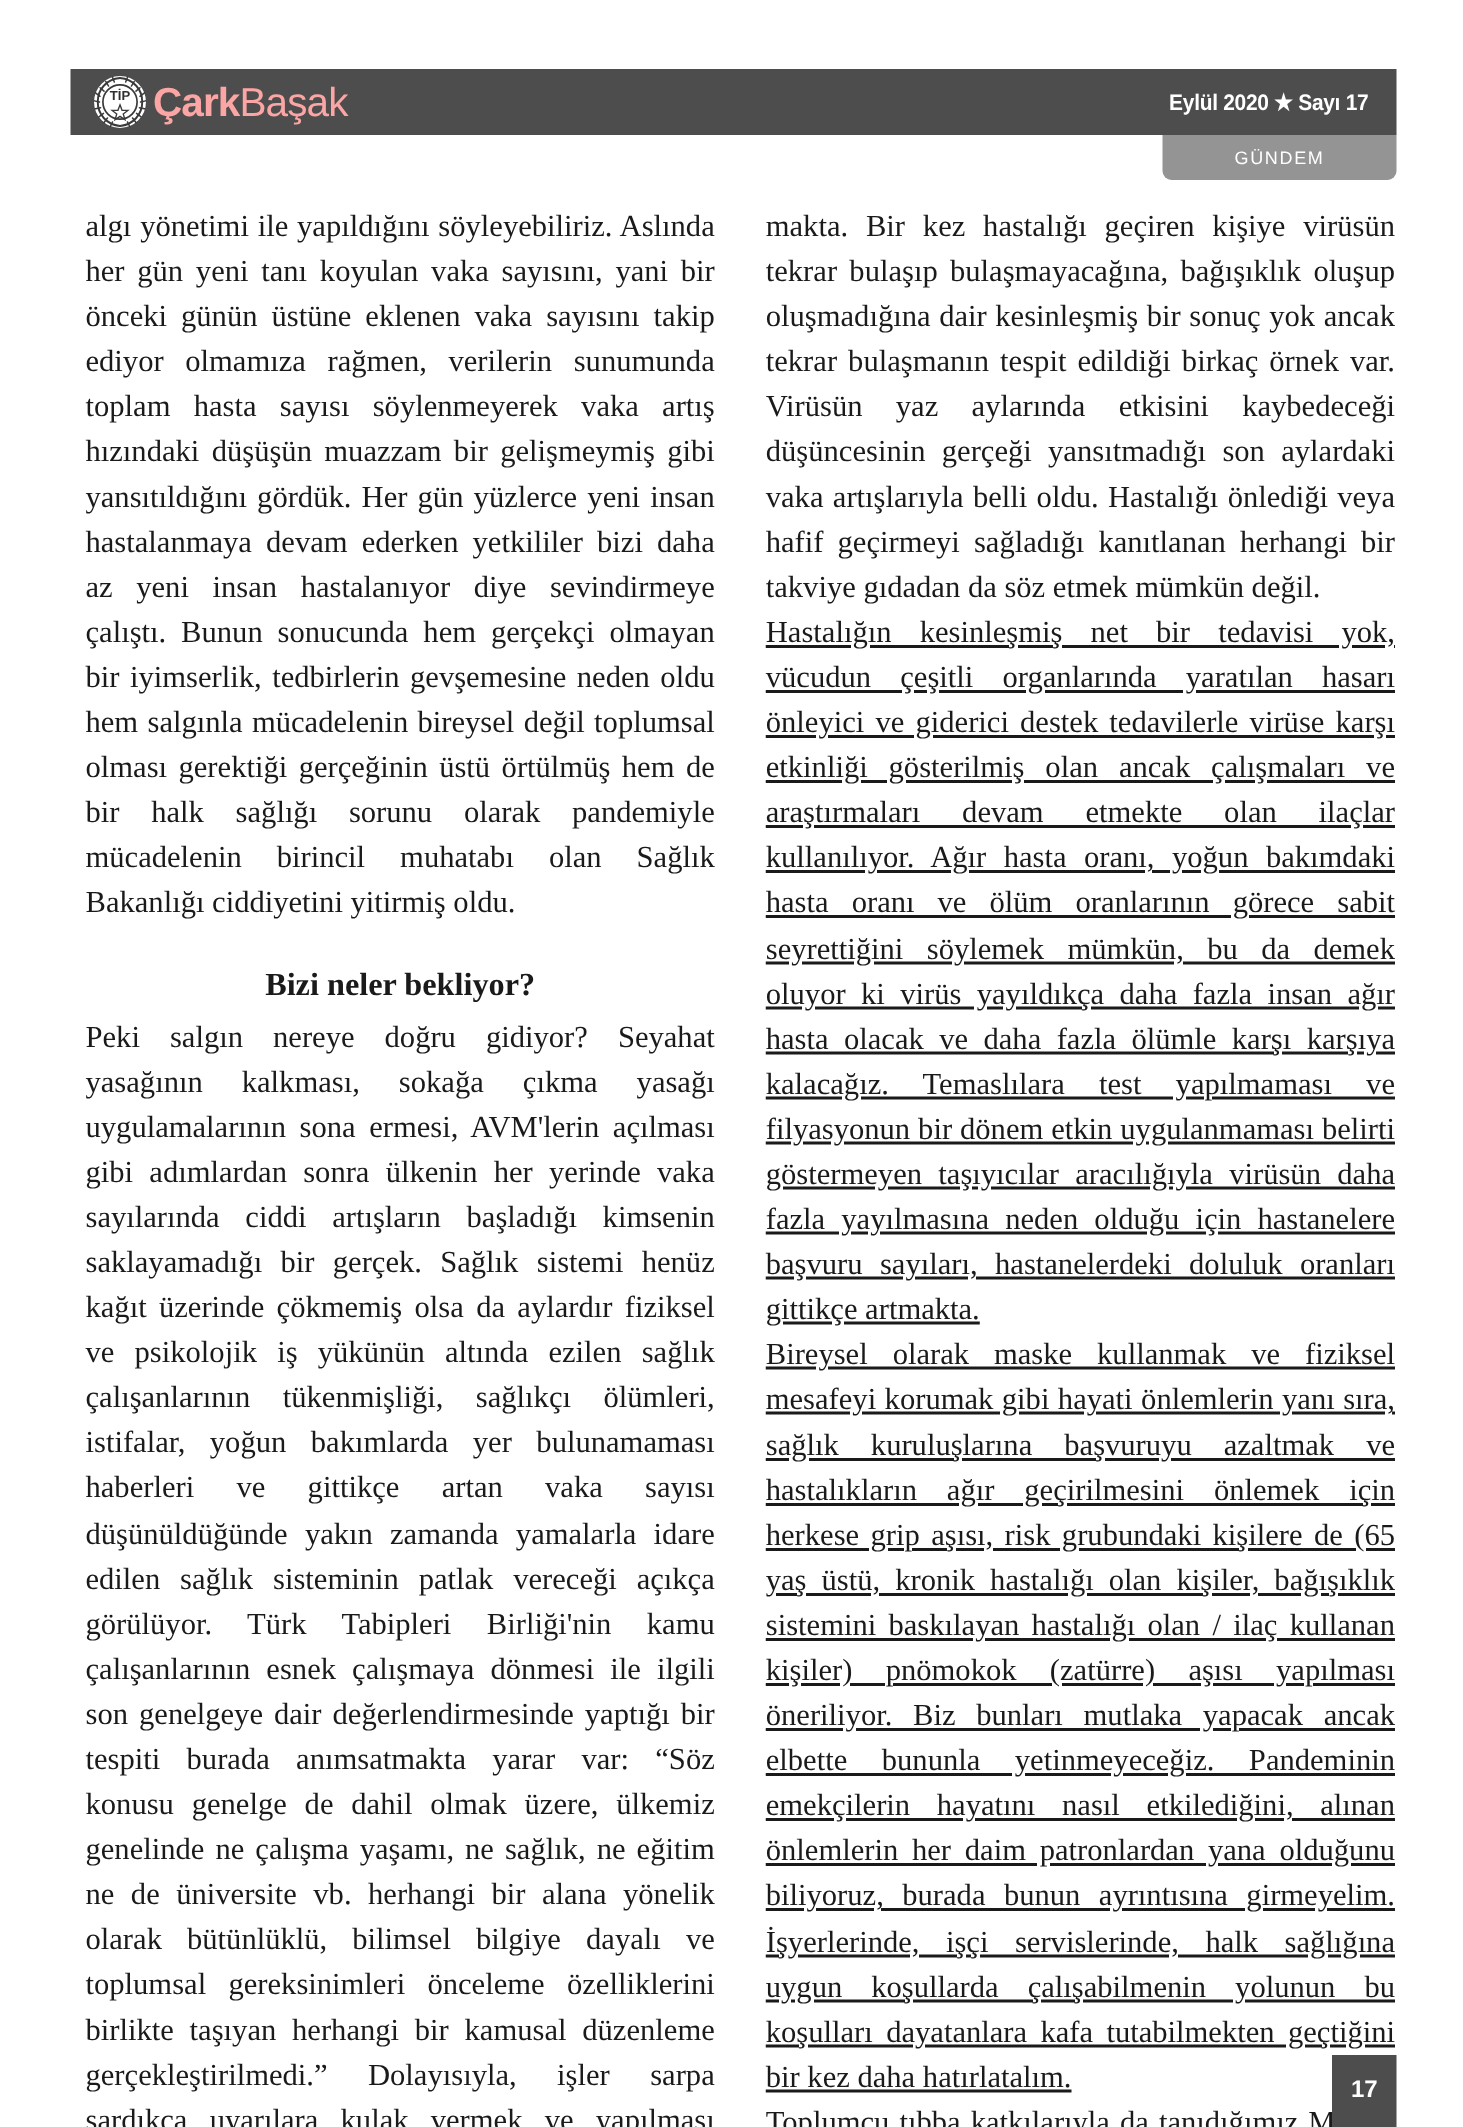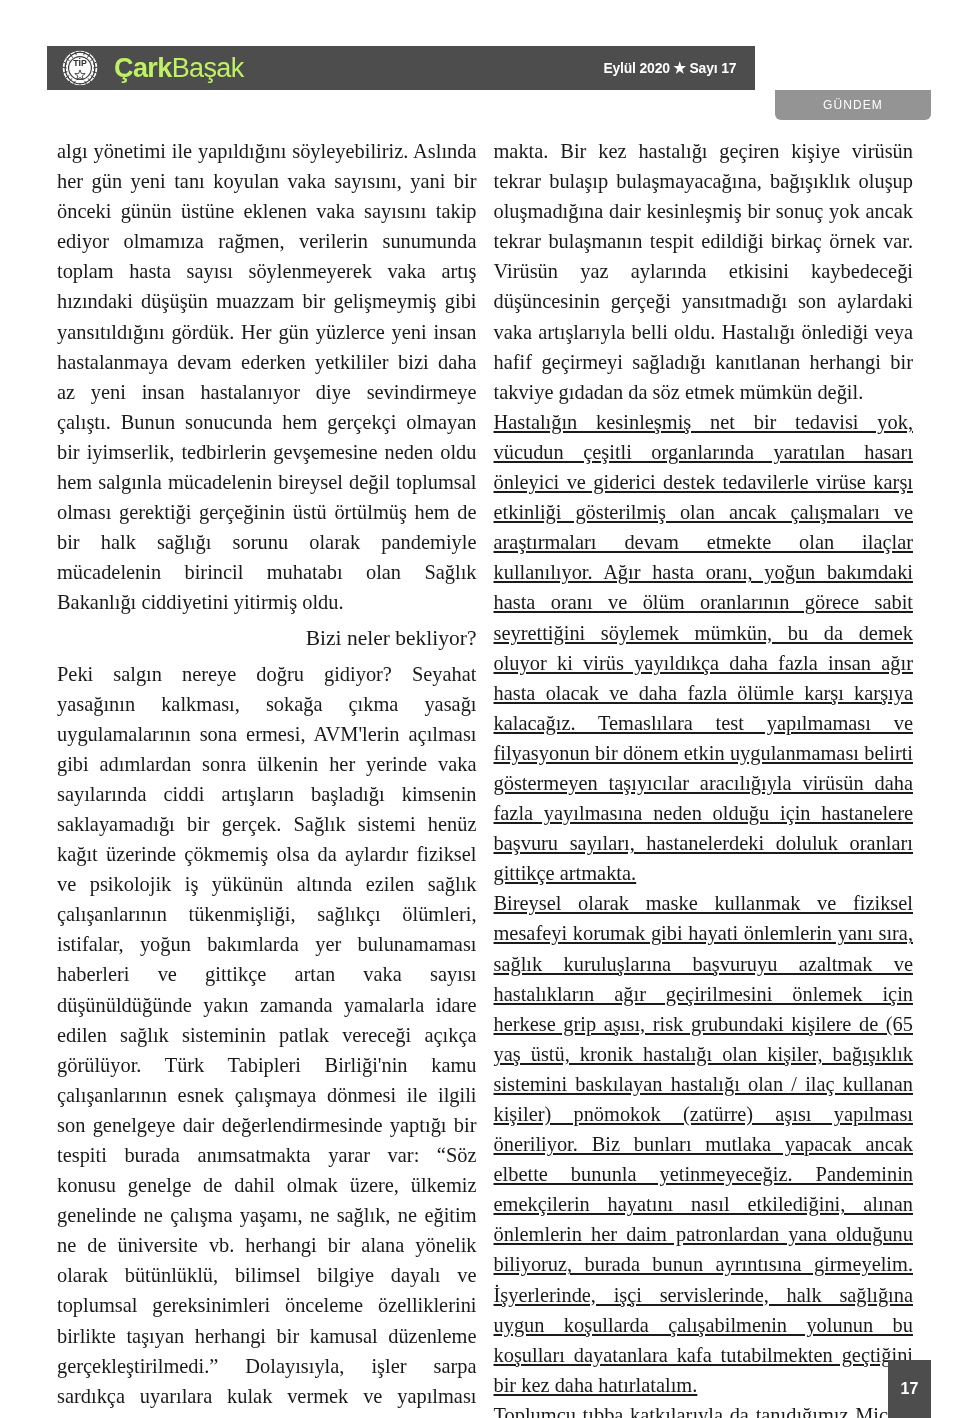--- a/index.html
+++ b/index.html
@@ -14,45 +14,45 @@
     font-family: "Liberation Serif", serif;
     color: #1a1a1a;
     overflow: hidden;
   }
 
   
   .masthead {
     position: absolute;
     left: 47px;
     top: 46px;
-    width: 708px;
+    width: 884px;
     height: 44px;
     background: #4d4d4d;
     display: flex;
     align-items: center;
     justify-content: space-between;
   }
   .brand {
     display: flex;
     align-items: center;
     padding-left: 14px;
   }
   .logo-emblem {
     width: 38px;
     height: 38px;
     flex: 0 0 38px;
     display: block;
   }
   .brand-title {
-    margin-left: 15px;
+    margin-left: 3px;
     font-family: "Liberation Sans", sans-serif;
     font-size: 27px;
     line-height: 1;
     letter-spacing: -0.6px;
-    color: #bef264;
+    color: #fca5a5;
     white-space: nowrap;
   }
   .brand-title .b-light { font-weight: 400; }
   .brand-title .b-bold { font-weight: 700; }
 
   .issue-line {
     padding-right: 20px;
     font-family: "Liberation Sans", sans-serif;
     font-weight: 700;
     font-size: 15px;
@@ -82,53 +82,53 @@
   }
 
   
   .article {
     position: absolute;
     left: 57px;
     top: 136px;
     width: 864px;
     height: 1215px;
     display: flex;
-    gap: 17px;
+    gap: 34px;
   }
   .col {
     width: 419.5px;
     flex: 0 0 419.5px;
   }
   .col p {
     margin: 0 0 0 0;
     text-align: justify;
     text-justify: inter-word;
     font-size: 20.4px;
     line-height: 30.1px;
     hyphens: manual;
     -webkit-hyphens: manual;
   }
   .col p + p { margin-top: 0px; text-decoration: underline; }
   .col h2 {
-    margin: 5px 0 6px 0;
+    margin: 23px 0 6px 0;
     font-family: "Liberation Serif", serif;
-    font-weight: 400;
+    font-weight: 700;
     font-size: 21.5px;
     line-height: 30px;
-    text-align: right;
+    text-align: center;
   }
   .col p:last-child { margin-bottom: 0; }
 
   
   .folio {
     position: absolute;
     right: 44px;
     bottom: 0px;
     width: 43px;
-    height: 58px;
+    height: 48px;
     background: #4d4d4d;
     display: flex;
     align-items: center;
     justify-content: center;
     font-family: "Liberation Sans", sans-serif;
     font-weight: 700;
     font-size: 16px;
     color: #ffffff;
   }
 </style>

